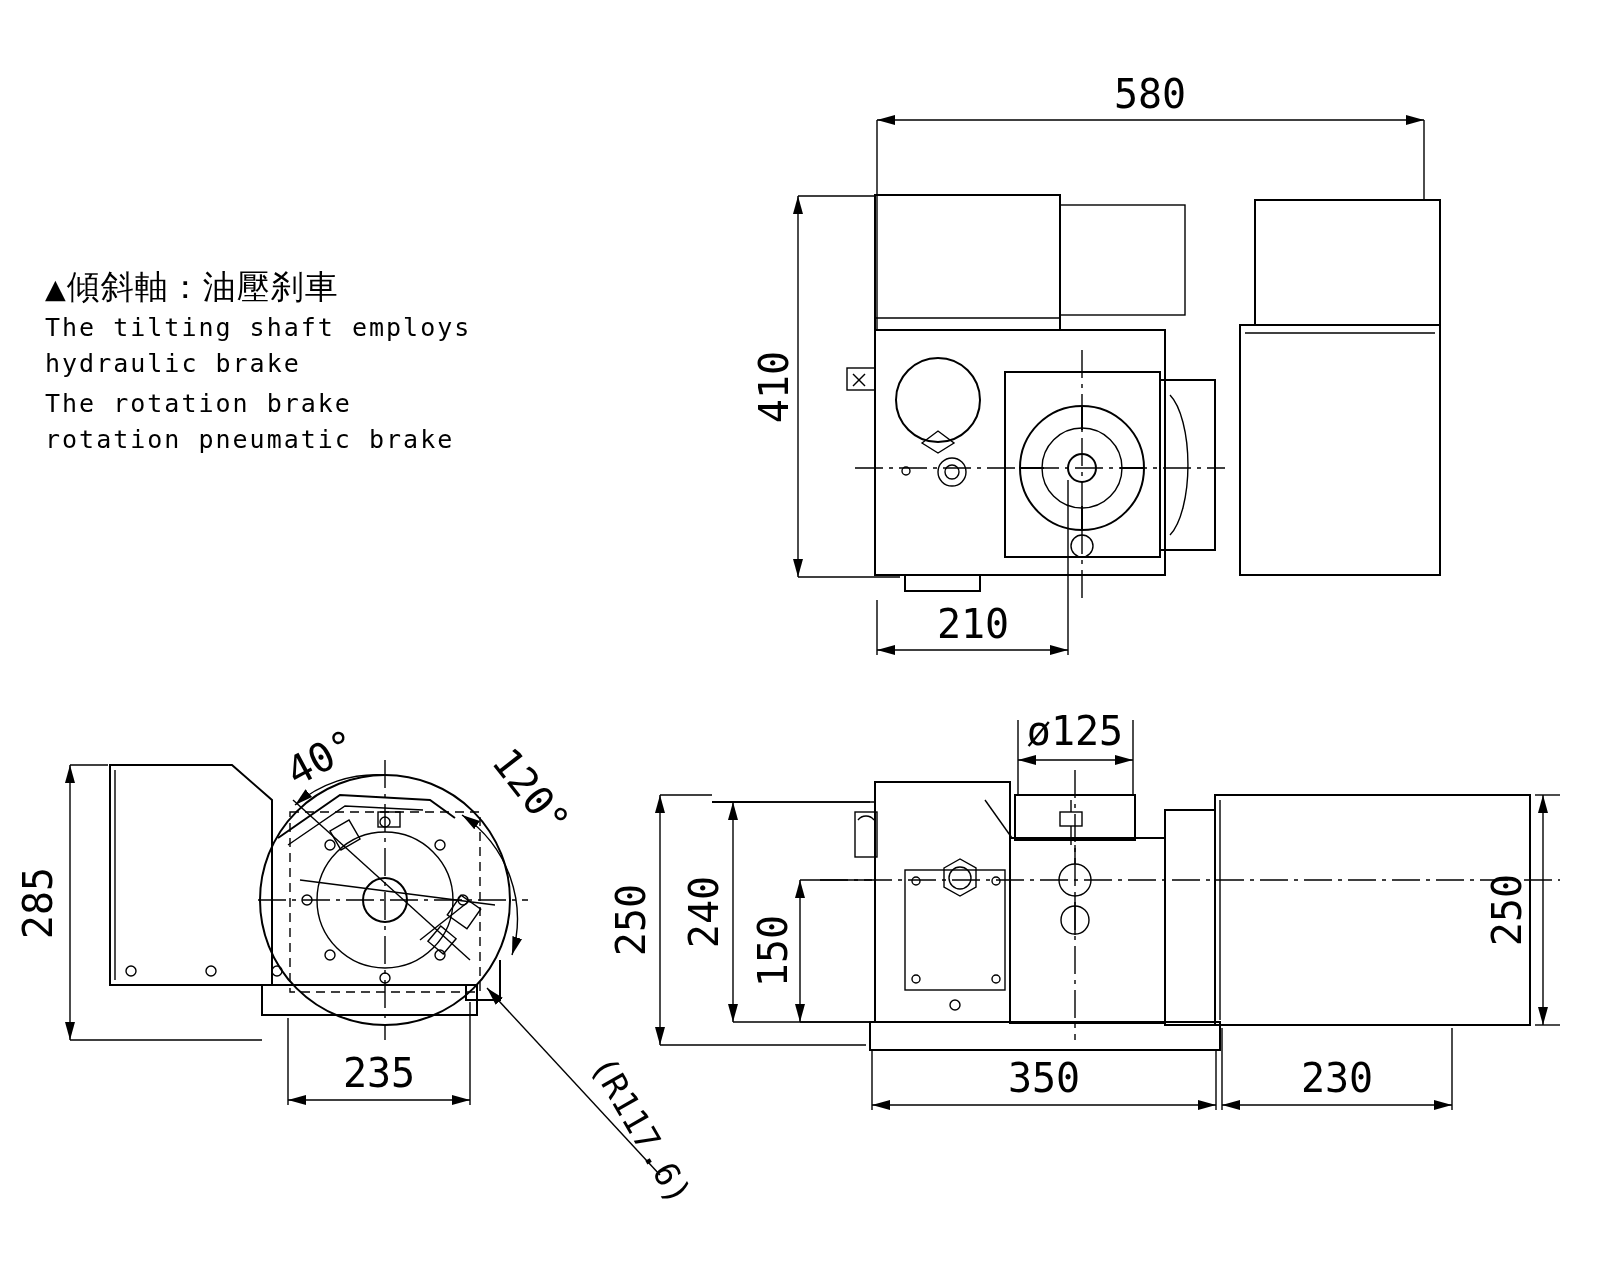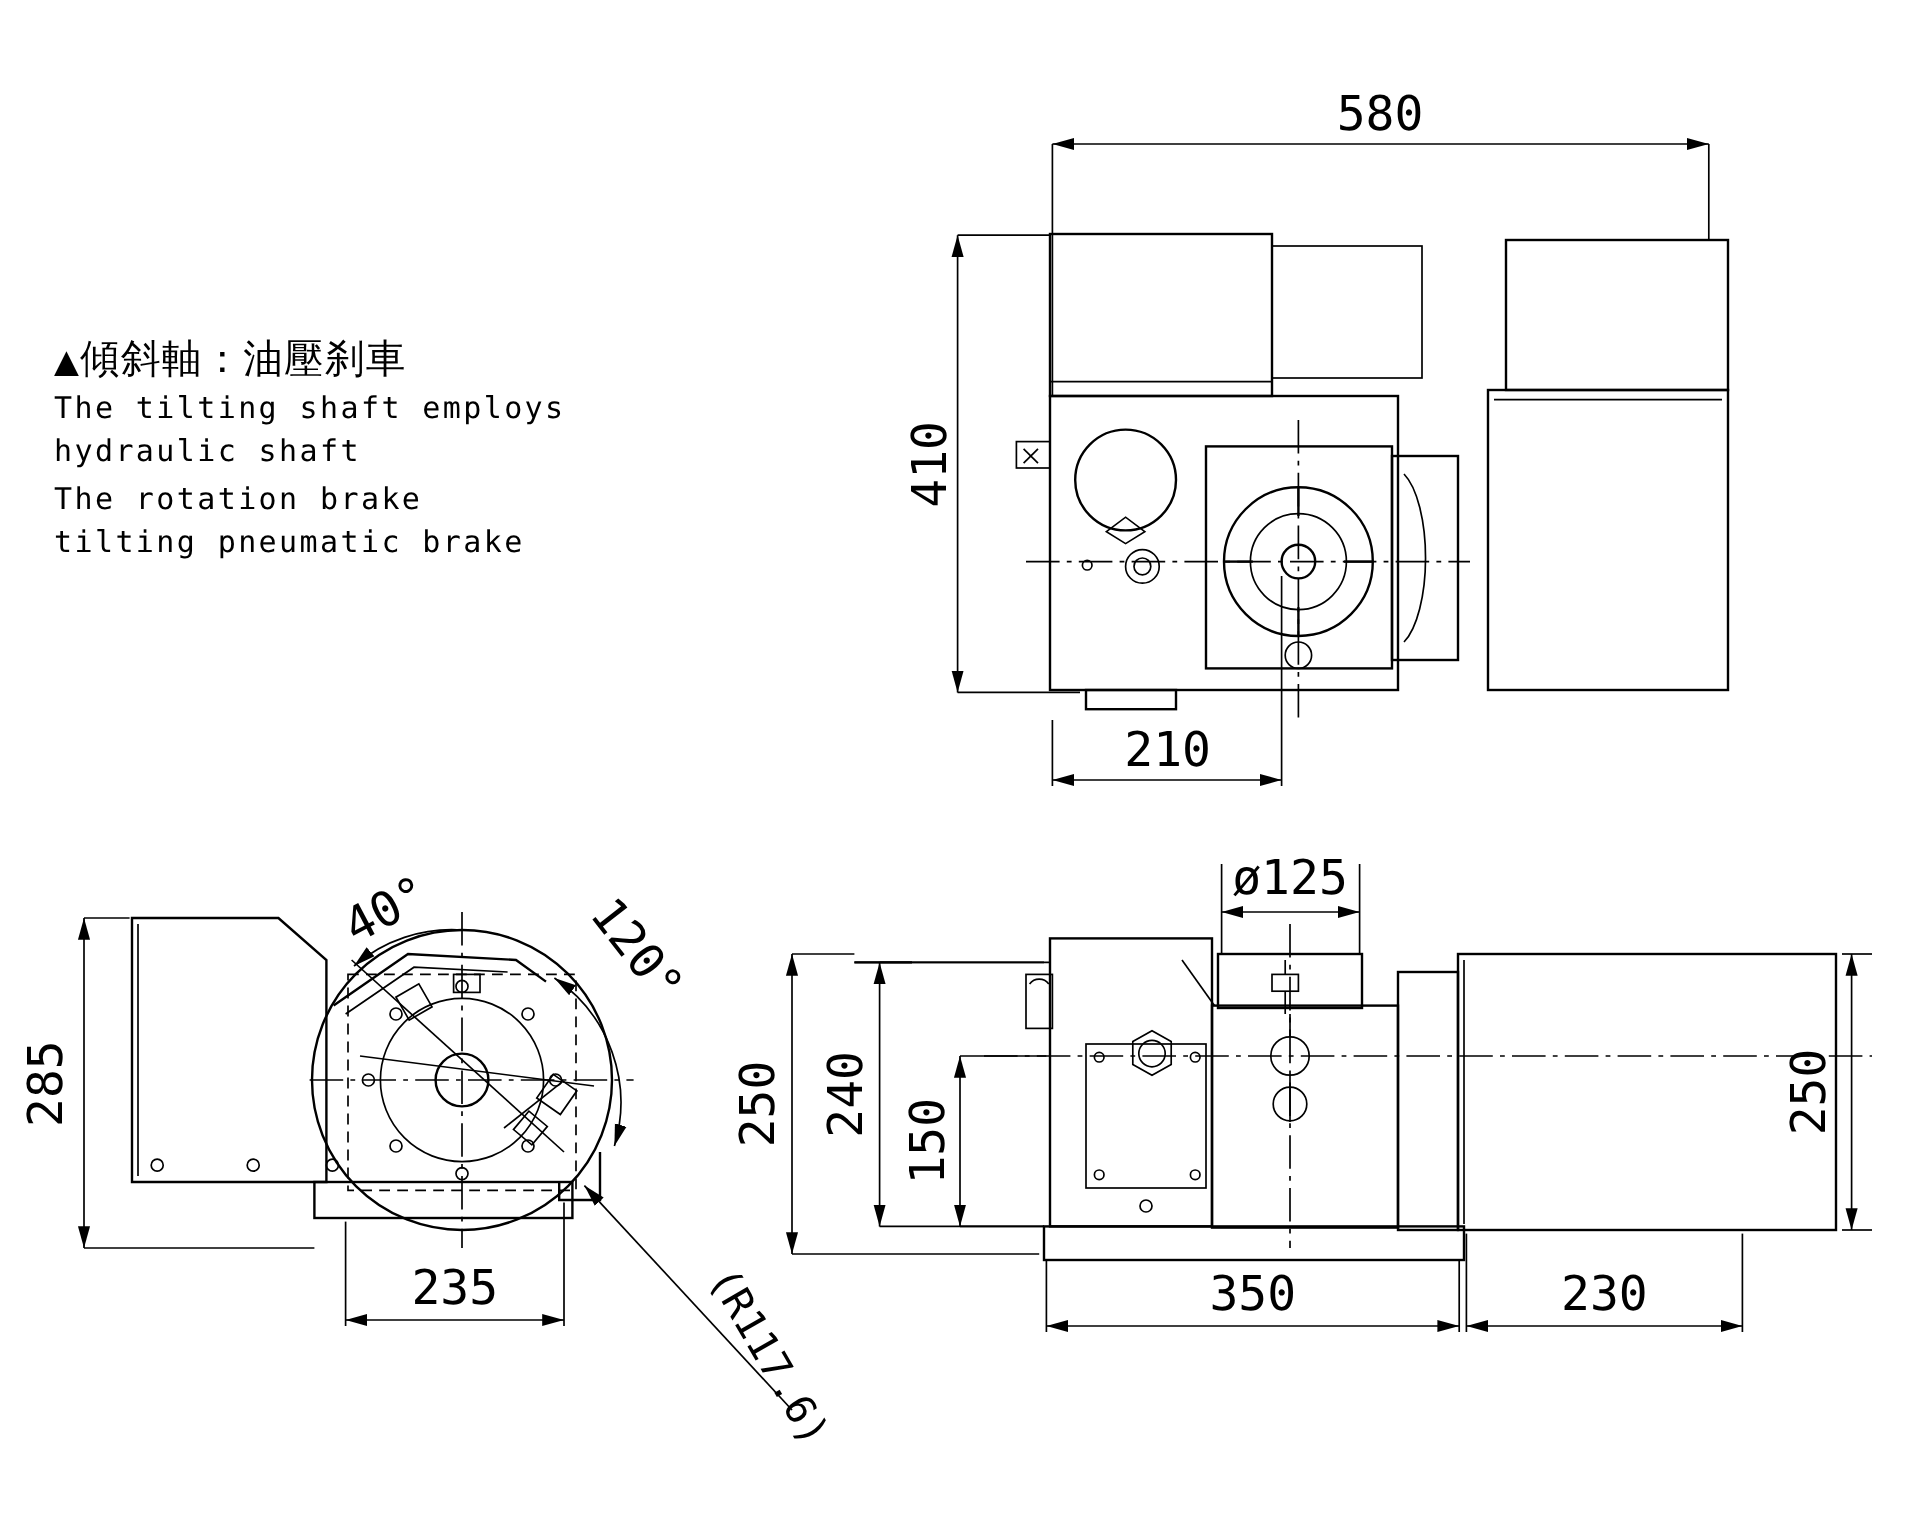--- a/index.html
+++ b/index.html
@@ -13,21 +13,20 @@
     height: 1280px;
     background: #ffffff;
     overflow: hidden;
     font-family: "DejaVu Sans", sans-serif;
   }
   .notes {
     position: absolute;
     left: 45px;
     top: 265px;
     width: 700px;
-    margin-top: 12px;
   }
   .note-line-cjk {
     font-family: "DejaVu Sans", sans-serif;
     font-size: 33px;
     color: #000;
     letter-spacing: 1px;
     line-height: 1.35;
     white-space: nowrap;
   }
   .note-line-en {
@@ -62,25 +61,25 @@
 </style>
 </head>
 <body>
 
 <div id="sheet">
 
   <div class="notes">
     <div class="note-block">
       <div class="note-line-cjk"><span class="tri">▲</span><span>傾斜軸：油壓刹車</span></div>
       <div class="note-line-en">The  tilting  shaft  employs</div>
-      <div class="note-line-en">hydraulic  shaft</div>
+      <div class="note-line-en">hydraulic  brake</div>
     </div>
     <div class="note-block">
       <div class="note-line-en">The  rotation  brake</div>
-      <div class="note-line-en">tilting  pneumatic  brake</div>
+      <div class="note-line-en">rotation  pneumatic  brake</div>
     </div>
   </div>
 
   <svg class="draw" viewBox="0 0 1600 1280">
 
     <defs>
       <marker id="arrL" markerWidth="14" markerHeight="10" refX="13" refY="5" orient="auto">
         <path d="M13,5 L0,1.4 L0,8.6 Z" fill="#000"></path>
       </marker>
       <marker id="arrR" markerWidth="14" markerHeight="10" refX="1" refY="5" orient="auto">

